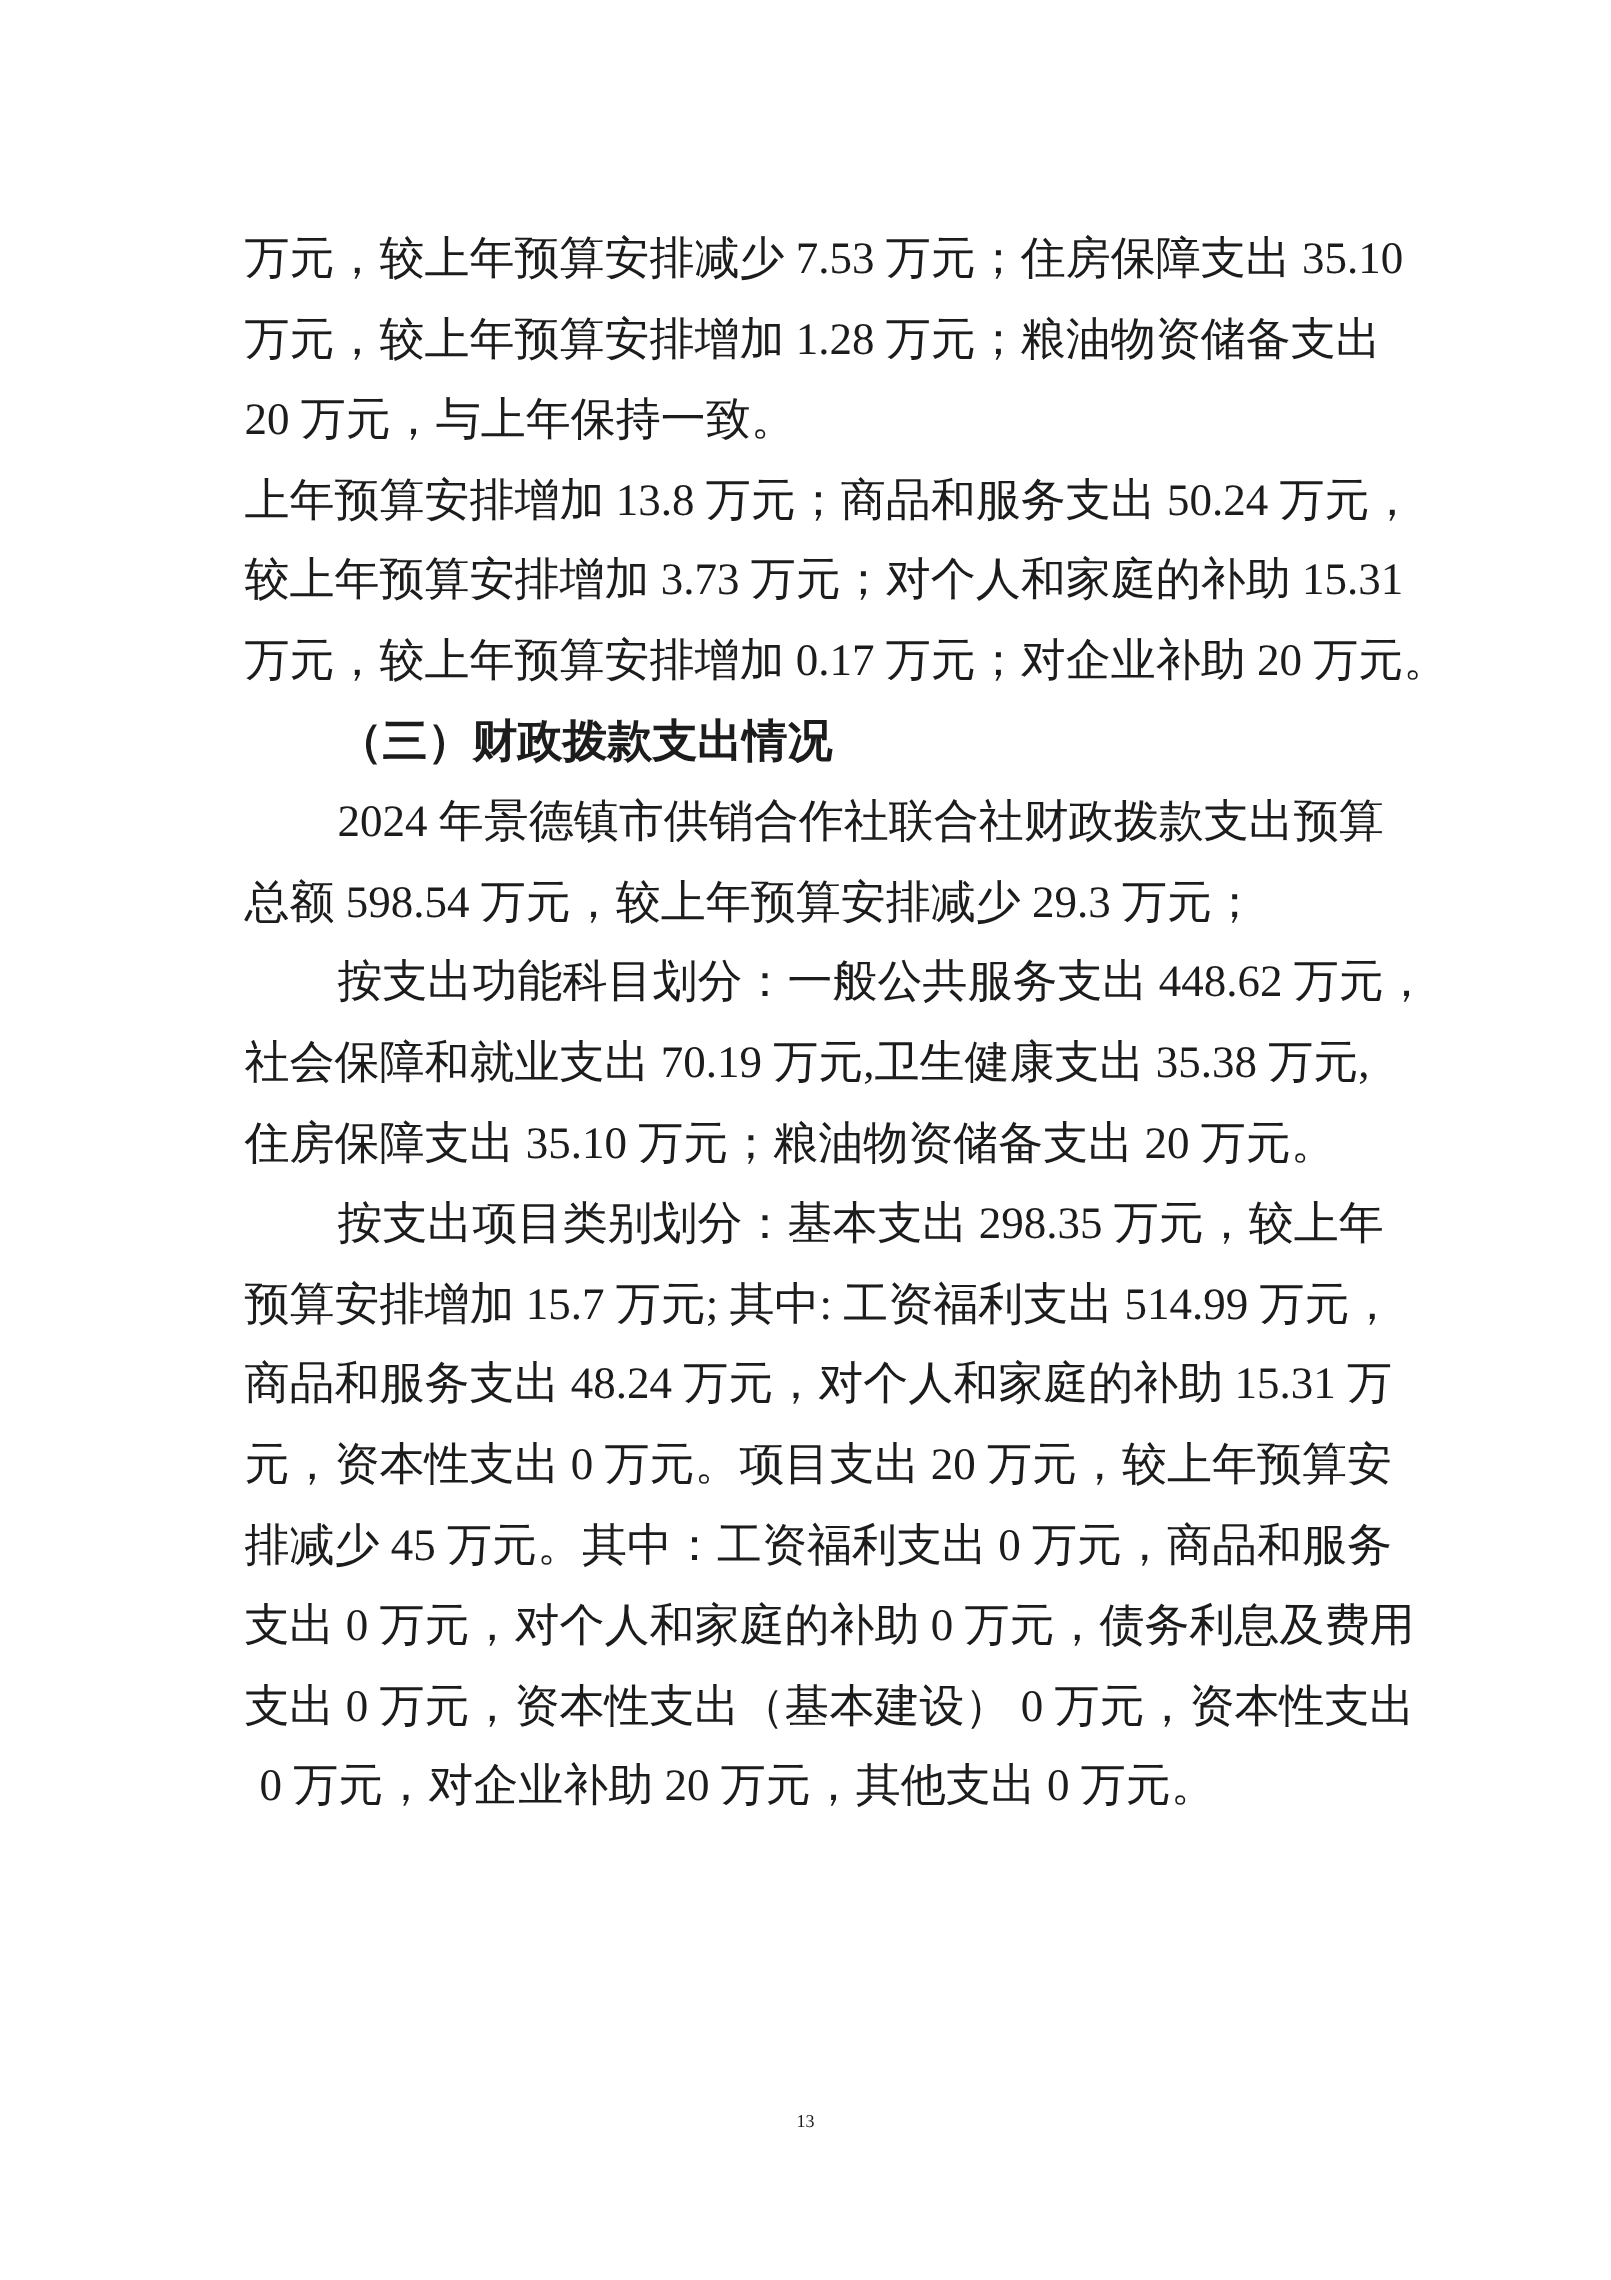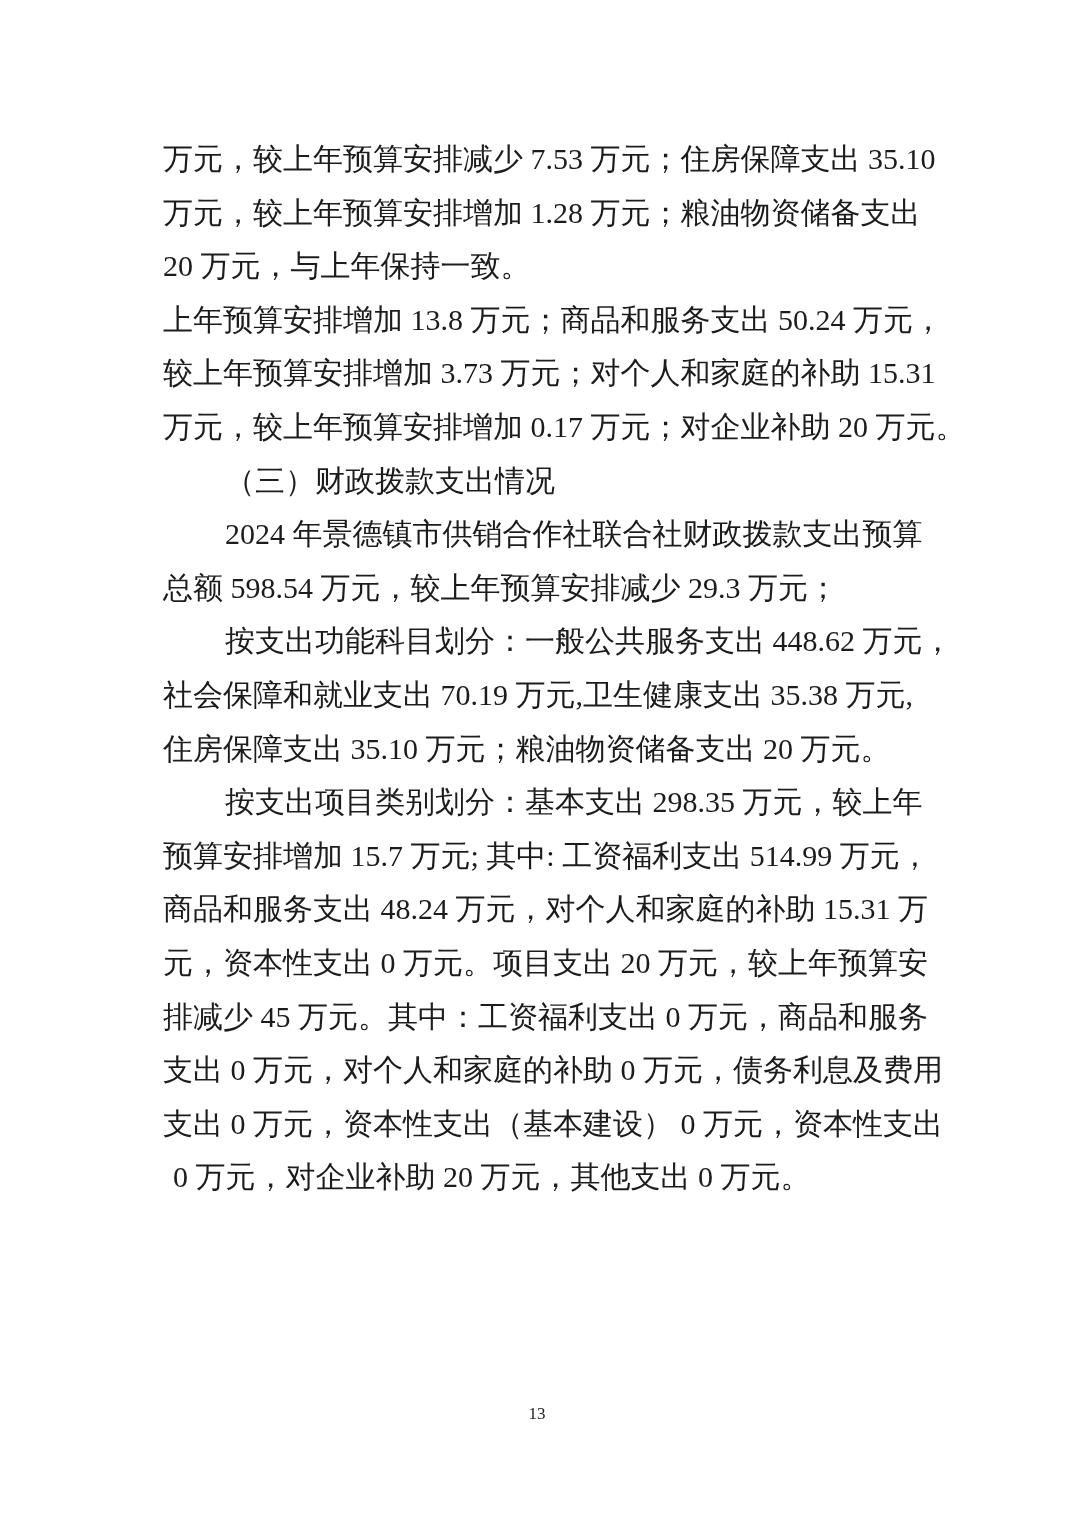--- a/index.html
+++ b/index.html
@@ -12,21 +12,21 @@
     width: 1074px;
     height: 1520px;
     background: #ffffff;
     overflow: hidden;
     font-family: "Liberation Serif", "DejaVu Serif", serif;
     color: #1c1c1c;
   }
   .content {
     position: absolute;
     left: 163px;
-    top: 132px;
+    top: 146px;
     width: 746px;
   }
   .line {
     height: 53.6px;
     line-height: 53.6px;
     font-size: 30px;
     white-space: nowrap;
     overflow: visible;
   }
   .full {
@@ -34,29 +34,29 @@
     text-align-last: justify;
     text-justify: inter-character;
   }
   .indent {
     text-indent: 62px;
   }
   .half {
     padding-left: 10px;
   }
   .bold {
-    font-weight: 400;
+    font-weight: 700;
   }
   .page-number {
     position: absolute;
     top: 1403px;
     left: 0;
     width: 100%;
     text-align: center;
-    font-size: 17px;
+    font-size: 12px;
     line-height: 22px;
     color: #1c1c1c;
   }
 </style>
 </head>
 <body>
 
 <div class="page">
   <div class="content">
     <div class="line full">万元，较上年预算安排减少 7.53 万元；住房保障支出 35.10</div>

